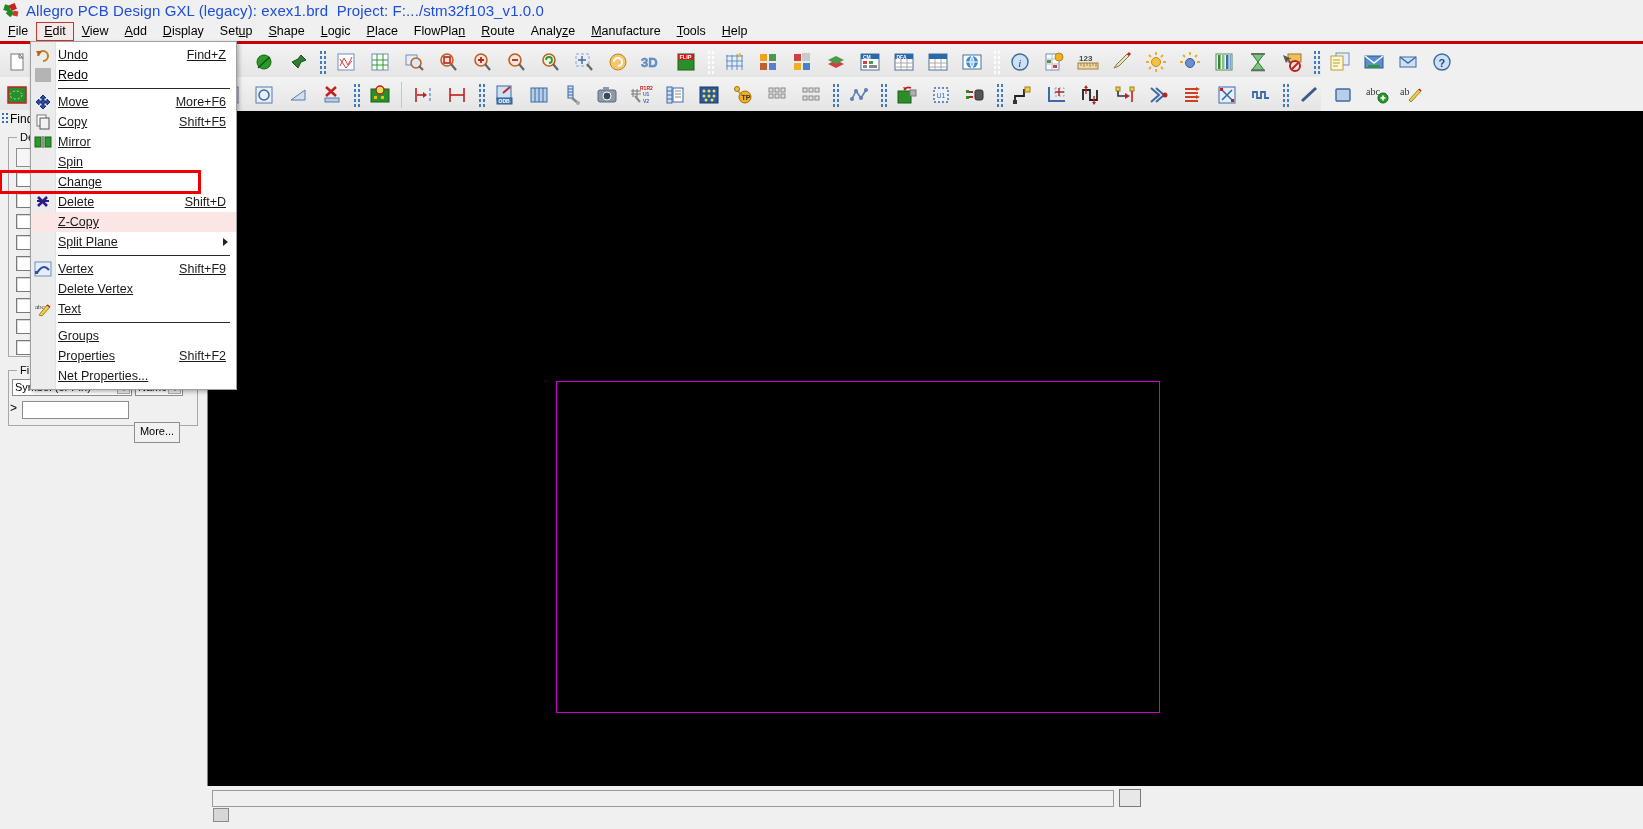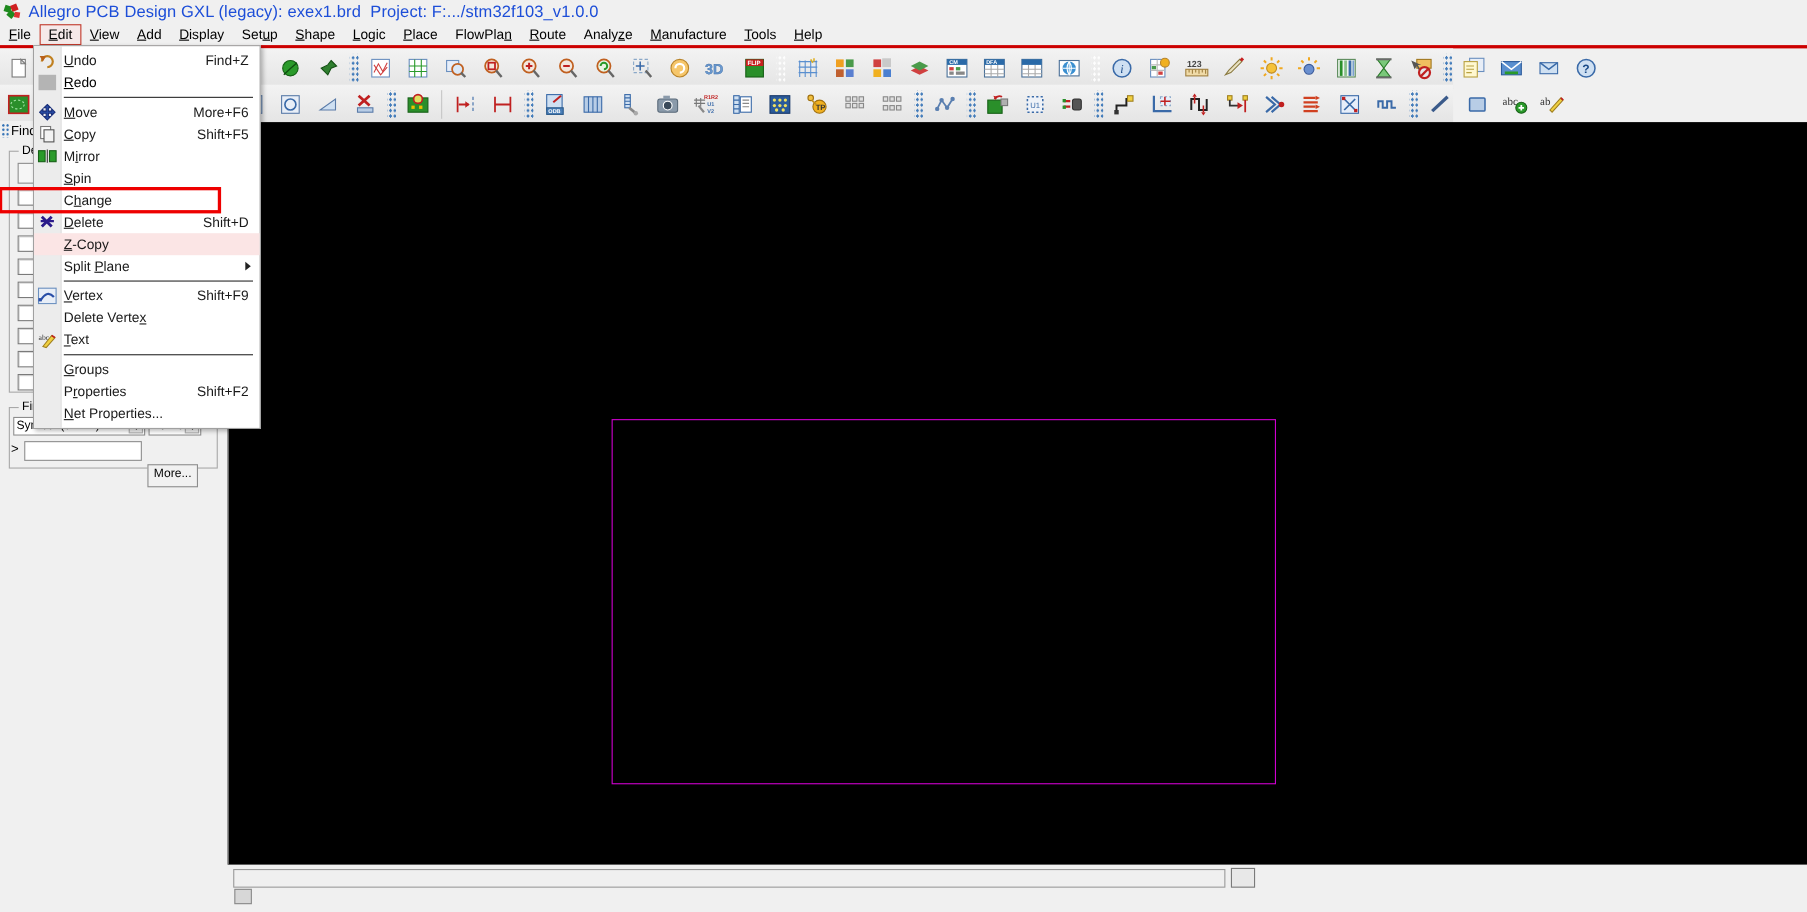--- a/index.html
+++ b/index.html
@@ -188,20 +188,21 @@
   }
   #editmenu .gutter {
     position: absolute; left: 0; top: 0; width: 24px; height: 100%;
     background: #ececec;
     border-right: 1px solid #e0e0e0;
   }
   .mrow {
     position: relative; height: 20px; display: flex; align-items: center;
     margin-left: 0; padding-left: 27px; color: #1a1a1a;
     white-space: nowrap;
+    text-decoration: underline;
   }
   .mrow .mlabel { flex: 1; }
   .mrow .maccel { color: #1a1a1a; padding-right: 10px; }
   .mrow.disabled .mlabel, .mrow.disabled .maccel { color: #000000; }
   .mrow.highlight {
     background: #fbe5e5;
   }
   .mrow .submarrow {
     position: absolute; right: 8px; top: 6px;
     width: 0; height: 0;

